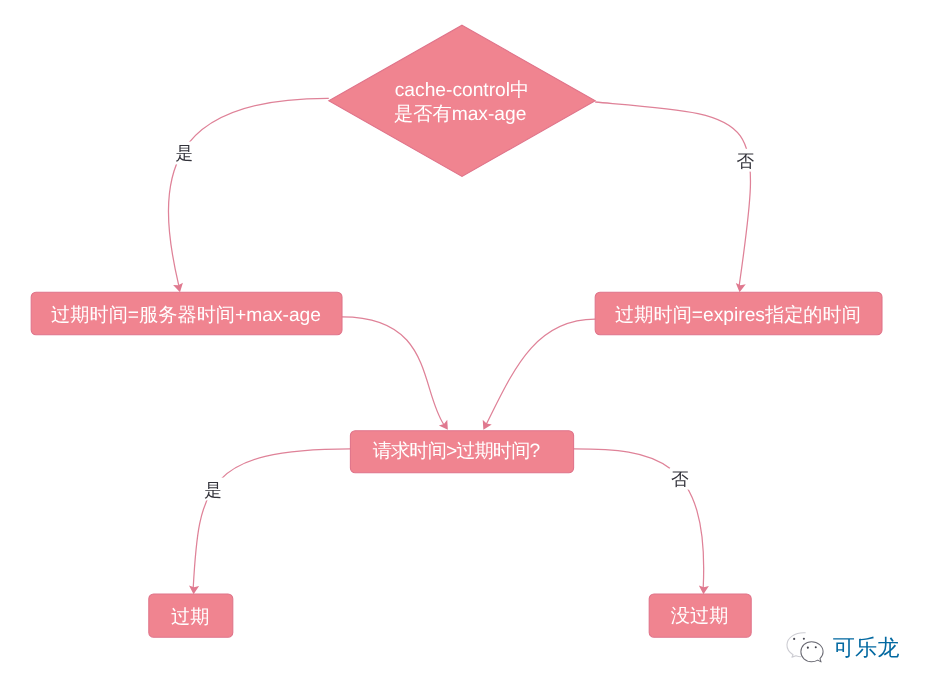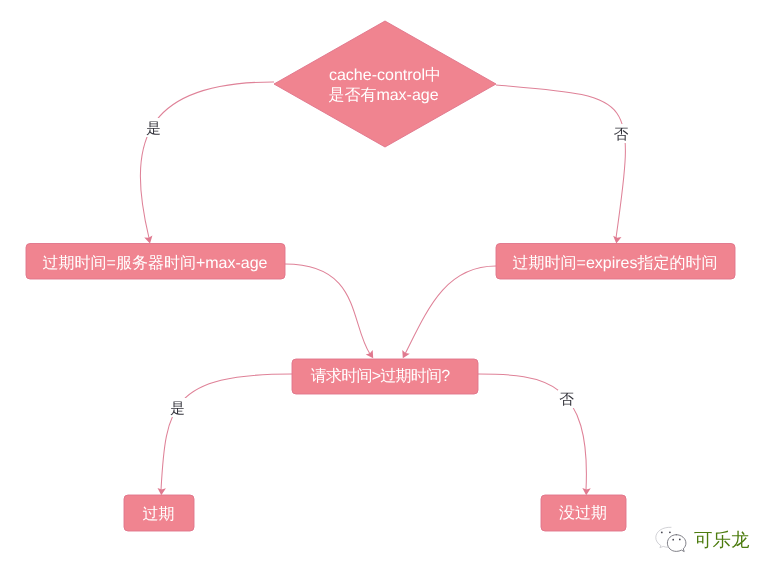--- a/index.html
+++ b/index.html
@@ -11,21 +11,21 @@
   .node-label{fill:#ffffff;font-family:"Liberation Sans",sans-serif;font-size:16px;
               text-anchor:middle;dominant-baseline:middle;}
   .edge-label{fill:#32323a;font-family:"Liberation Sans",sans-serif;font-size:14.7px;
               text-anchor:middle;dominant-baseline:middle;}
   .edge{fill:none;stroke:#DF8298;stroke-width:1.05;}
   .arrowfill{fill:#E0798F;}
   .node-shape{fill:#F08490;stroke:#E0748A;stroke-width:0.9;}
   .wm-url{position:absolute;font-family:"Liberation Sans",sans-serif;font-size:16.15px;
           color:#EFEFF1;letter-spacing:0px;white-space:nowrap;}
   .wm-brand{position:absolute;font-family:"Liberation Sans",sans-serif;font-size:18.5px;
-            color:#4d7c0f;white-space:nowrap;}
+            color:#0369a1;white-space:nowrap;}
 </style>
 </head>
 <body>
 
 <div id="stage">
 <svg class="flow" viewBox="0 0 774 574">
 
   <g>
     <path class="edge" d="M 274 82 C 137.5 81.6 127.8 148.2 149 238"></path>
     <polygon class="arrowfill" points="150.00,243.50 144.26,237.46 148.64,237.76 152.43,235.53"></polygon>

